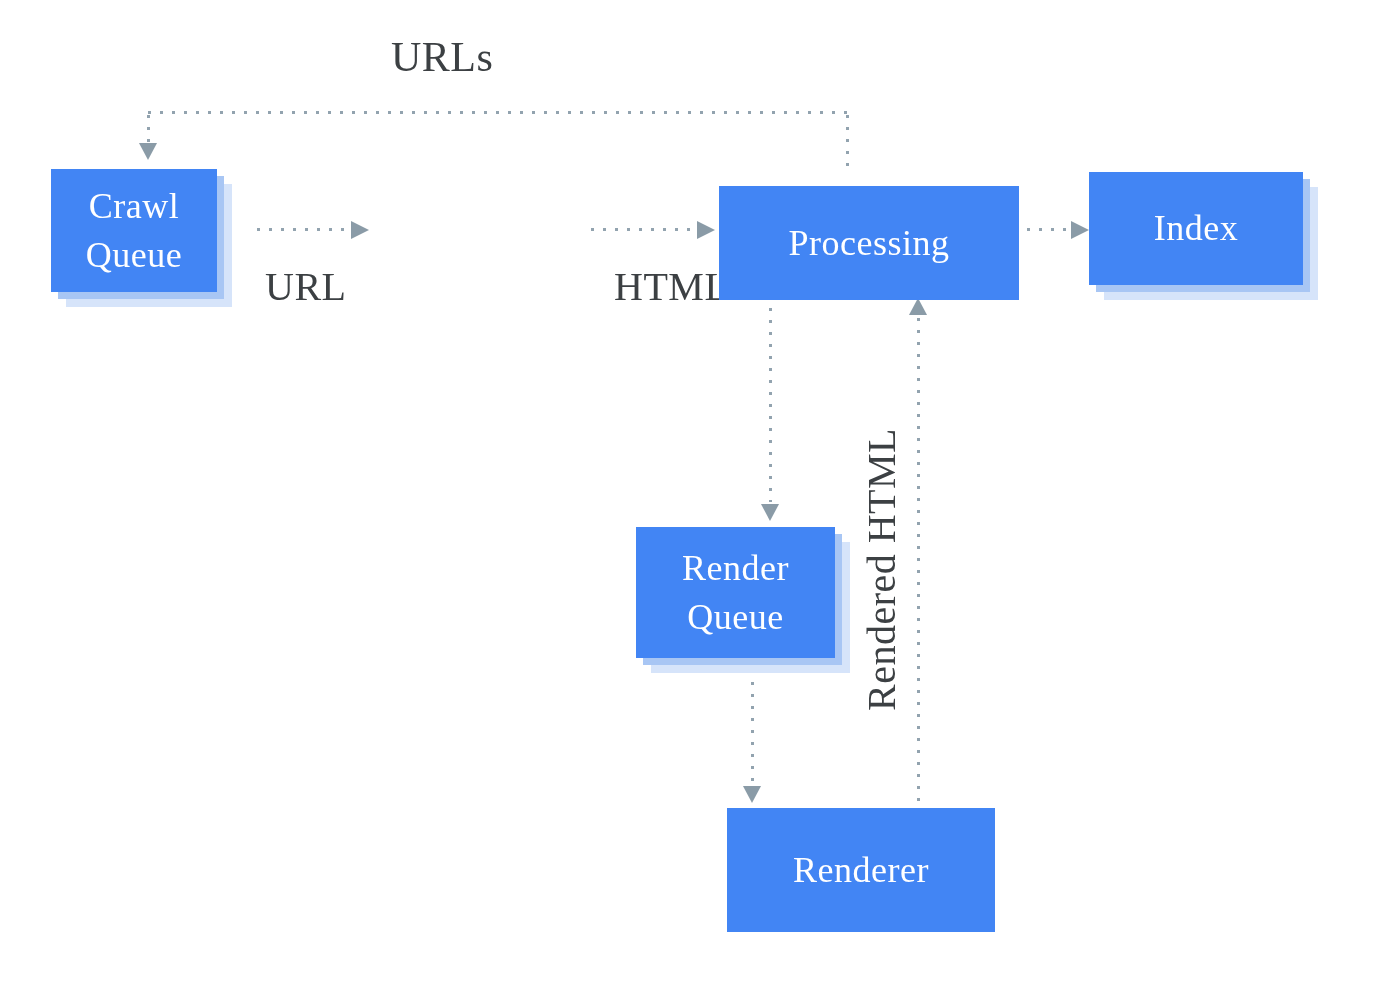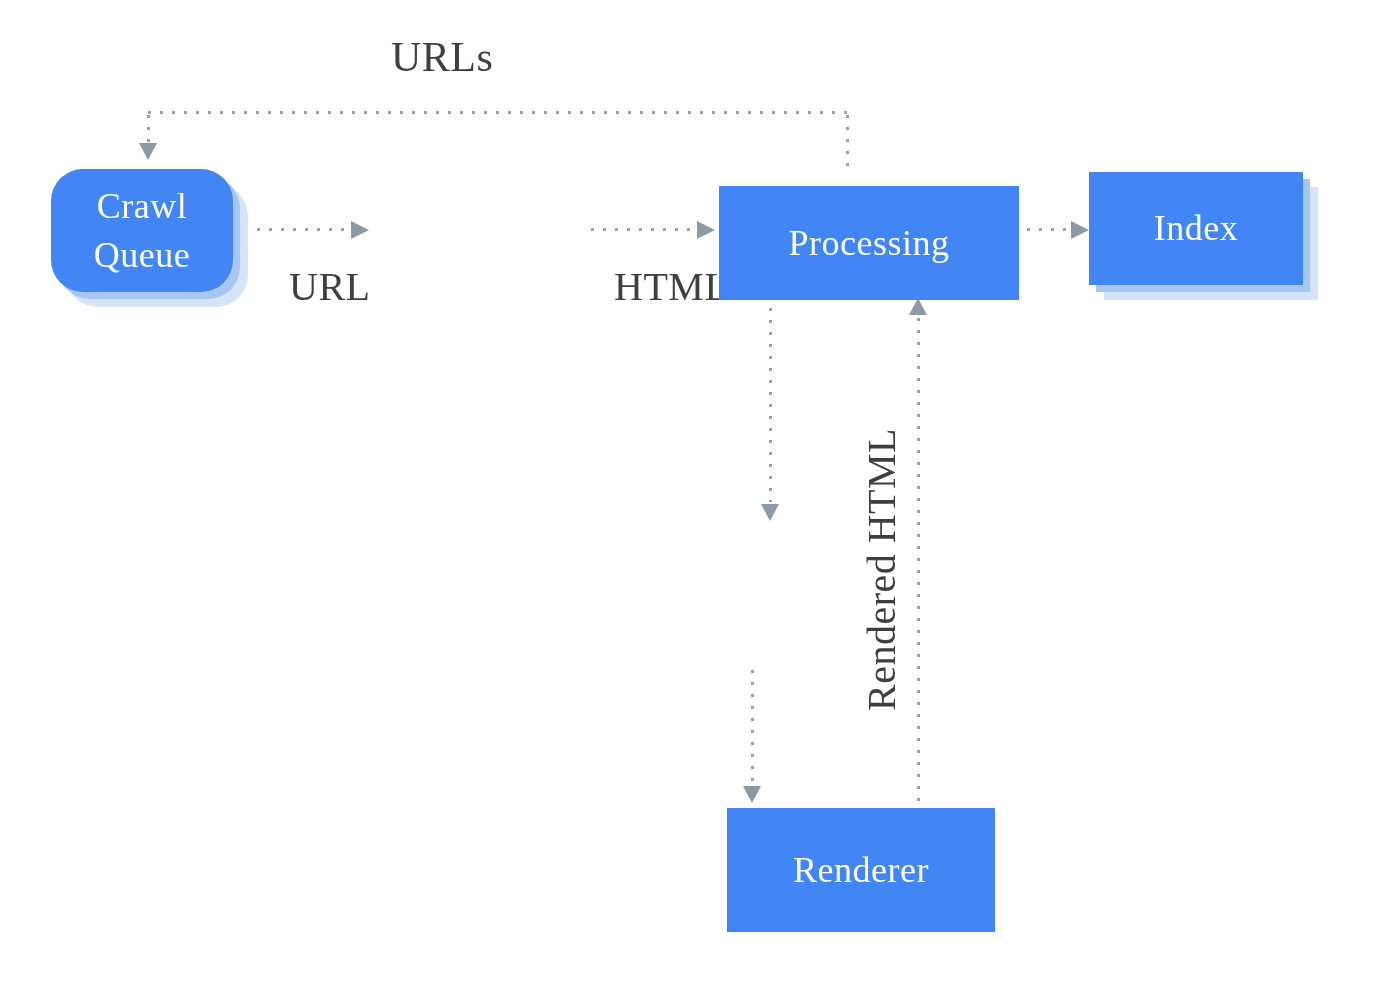--- a/index.html
+++ b/index.html
@@ -53,50 +53,53 @@
 <div class="stage">
 
   <div class="dline-v" style="left:846px;top:115px;height:57px;"></div>
   <div class="dline-h" style="left:148px;top:111px;width:701px;"></div>
   <div class="dline-v" style="left:147px;top:115px;height:29px;"></div>
   <div class="arrow down" style="left:139px;top:143px;"></div>
   <div class="edge-label big" style="left:391px;top:33px;">URLs</div>
 
   <div class="dline-h" style="left:257px;top:228px;width:94px;"></div>
   <div class="arrow right" style="left:351px;top:221px;"></div>
-  <div class="edge-label" style="left:289px;top:263px;">URL</div>
+  <div class="edge-label" style="left:265px;top:263px;">URL</div>
 
   <div class="dline-h" style="left:591px;top:228px;width:106px;"></div>
   <div class="arrow right" style="left:697px;top:221px;"></div>
   <div class="edge-label" style="left:614px;top:263px;">HTML</div>
 
   <div class="dline-h" style="left:991px;top:228px;width:80px;"></div>
   <div class="arrow right" style="left:1071px;top:221px;"></div>
 
   <div class="dline-v" style="left:769px;top:296px;height:206px;"></div>
   <div class="arrow down" style="left:761px;top:504px;"></div>
 
   <div class="dline-v" style="left:751px;top:670px;height:115px;"></div>
   <div class="arrow down" style="left:743px;top:786px;"></div>
 
   <div class="dline-v" style="left:917px;top:318px;height:490px;"></div>
   <div class="arrow up" style="left:909px;top:298px;"></div>
   <div class="edge-label vertical" style="left:721px;top:546px;">Rendered HTML</div>
 
-  <div class="node shadowed" style="left:51px;top:169px;width:182px;height:123px;padding:0 20px;box-sizing:border-box;border-radius:32px;">
+  <div class="node shadowed" style="left:51px;top:169px;width:166px;height:123px;padding:0 20px;box-sizing:border-box;">
     <span>Crawl Queue</span>
   </div>
 
 
   <div class="node" style="left:719px;top:186px;width:300px;height:114px;">
     <span>Processing</span>
   </div>
 
   <div class="node shadowed" style="left:1089px;top:172px;width:214px;height:113px;">
     <span>Index</span>
   </div>
 
+  <div class="node shadowed" style="left:636px;top:527px;width:199px;height:131px;padding:0 24px;box-sizing:border-box;">
+    <span>Render Queue</span>
+  </div>
 
   <div class="node" style="left:727px;top:808px;width:268px;height:124px;">
     <span>Renderer</span>
   </div>
 
 </div>
 
 </body></html>

